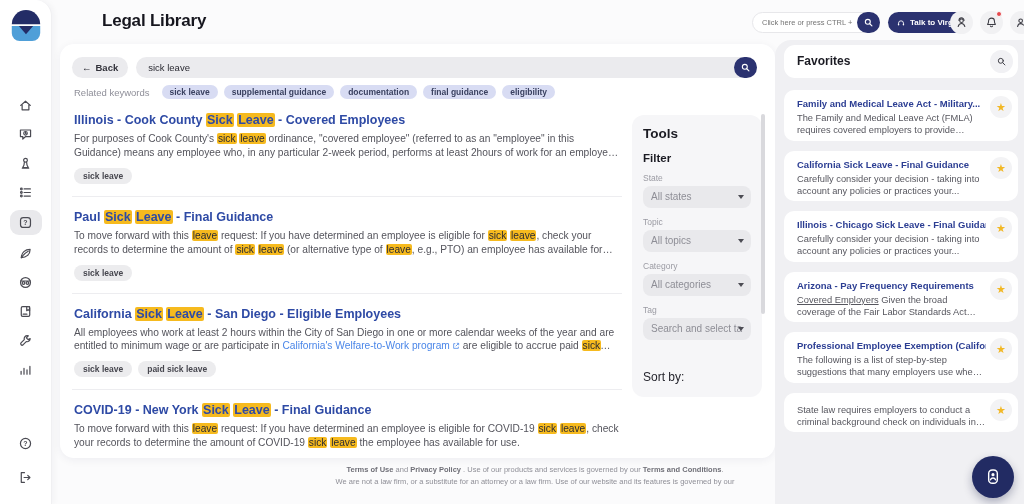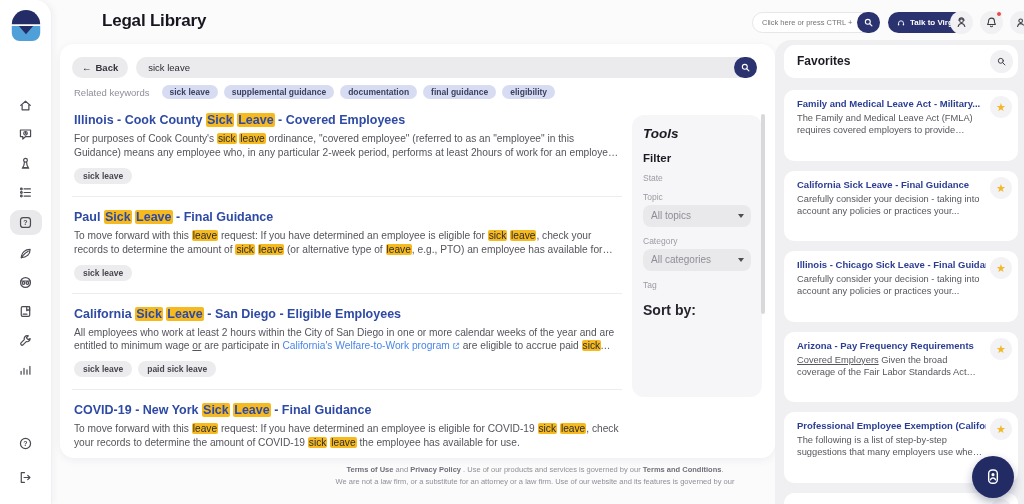--- a/index.html
+++ b/index.html
@@ -60,42 +60,42 @@
   .r-tags { margin-top:8px; display:flex; gap:6px; }
   .tag { background:#ececee; color:#47474f; font-size:8.5px; font-weight:700; padding:3px 9px; border-radius:10px; cursor:pointer; }
   .hl { background:#f6ba1e; color:#2b2b33; border-radius:2px; padding:0 1px; }
   .r-title .hl { color:inherit; }
   .u { text-decoration:underline; }
   .lnk { color:#4a86e8; cursor:pointer; }
   .ext { width:8px; height:8px; margin-left:2px; vertical-align:-1px; }
 
   
   .tools { position:absolute; left:572px; top:71px; width:130px; height:282px; background:#f6f6f8; border-radius:12px; padding:11px; }
-  .t-title { font-size:13.5px; font-weight:700; color:#1b1b23;font-style:italic; }
+  .t-title { font-size:13.5px; font-weight:700; color:#1b1b23; }
   .t-filter { font-size:11.5px; font-weight:700; color:#1b1b23; margin-top:11px; }
   .f-label { font-size:8.5px; color:#9b9ba3; margin-top:9px; }
   .f-select { margin-top:3px; height:22px; background:#e9e9ec; border-radius:8px; position:relative; cursor:pointer; }
   .f-value { line-height:22px; padding:0 18px 0 8px; font-size:10px; color:#8e8e96; white-space:nowrap; overflow:hidden; }
   .caret { position:absolute; right:7px; top:9px; width:0; height:0;
            border-left:3.5px solid transparent; border-right:3.5px solid transparent; border-top:4.5px solid #4c4c54; }
-  .t-sort { font-size:14px; font-weight:700; color:#26262e; margin-top:12px; }
+  .t-sort { font-size:12px; font-weight:400; color:#26262e; margin-top:30px; }
   .s-row { margin-top:8px; display:flex; align-items:center; gap:6px; padding-left:2px; cursor:pointer; }
   .radio { width:11px; height:11px; border-radius:50%; border:1.5px solid #a2a2aa; background:#fff; flex:0 0 auto; }
   .radio.checked { border-color:#222b63; background:#222b63; box-shadow:inset 0 0 0 2px #fff; }
   .s-label { font-size:10px; color:#33333b; }
   .scroll-thumb { position:absolute; left:701px; top:70px; width:4px; height:200px; border-radius:2px; background:#d9d9dd; cursor:grab; }
 
   
   .fav-col { position:absolute; left:775px; top:40px; width:249px; height:464px; background:#f0f0f3;
              border-radius:16px 0 0 0; padding:5px 6px 0 9px; overflow:hidden; z-index:4; }
   .fav-header { background:#fff; border-radius:11px; height:33px; position:relative; margin-bottom:12px; }
   .fav-title { position:absolute; left:13px; line-height:33px; font-size:12px; font-weight:700; color:#1b1b23; }
   .fav-search { position:absolute; right:5px; top:5px; width:23px; height:23px; border-radius:50%; background:#f1f1f4;
                 display:flex; align-items:center; justify-content:center; cursor:pointer; }
-  .fav-card { background:#fff; border-radius:10px; margin-bottom:10px; padding:8px 32px 24px 13px; position:relative; cursor:pointer; }
+  .fav-card { background:#fff; border-radius:10px; margin-bottom:10px; padding:8px 32px 4px 13px; position:relative; cursor:pointer; }
   .fv-title { font-size:9.5px; font-weight:700; color:#2c3e93; white-space:nowrap; overflow:hidden; cursor:pointer; }
   .fv-desc { margin-top:3px; font-size:9.3px; color:#56565e; line-height:1.32;
              display:-webkit-box; -webkit-line-clamp:2; -webkit-box-orient:vertical; overflow:hidden; }
   .star-btn { position:absolute; right:6px; top:6px; width:22px; height:22px; border-radius:50%; background:#f3f3f5;
               text-align:center; line-height:22px; font-size:11px; color:#f2b826; cursor:pointer; }
 
   
   .footer { position:absolute; left:295px; top:464px; width:480px; text-align:center; font-size:7.5px; color:#8f8f97; line-height:1.6; }
   .footer b { color:#6f6f77; }
   .fab { position:absolute; left:972px; top:456px; width:42px; height:42px; border-radius:50%; background:#222b63;
@@ -296,31 +296,39 @@
         <div class="r-title">COVID-19 - New York <mark class="hl">Sick</mark> <mark class="hl">Leave</mark> - Final Guidance</div>
         <div class="r-body">To move forward with this <mark class="hl">leave</mark> request: If you have determined an employee is eligible for COVID-19 <mark class="hl">sick</mark> <mark class="hl">leave</mark>, check your records to determine the amount of COVID-19 <mark class="hl">sick</mark> <mark class="hl">leave</mark> the employee has available for use.</div>
       </div>
     </div>
 
   <aside class="tools">
     <div class="t-title">Tools</div>
     <div class="t-filter">Filter</div>
     <div id="filter-groups">
         <div class="f-label">State</div>
+        <div class="f-select">
+          <div class="f-value">All states</div>
+          <div class="caret"></div>
+        </div>
         <div class="f-label">Topic</div>
         <div class="f-select">
           <div class="f-value">All topics</div>
           <div class="caret"></div>
         </div>
         <div class="f-label">Category</div>
         <div class="f-select">
           <div class="f-value">All categories</div>
           <div class="caret"></div>
         </div>
         <div class="f-label">Tag</div>
+        <div class="f-select">
+          <div class="f-value">Search and select ta</div>
+          <div class="caret"></div>
+        </div>
       </div>
     <div class="t-sort">Sort by:</div>
   </aside>
 
   <div class="scroll-thumb"></div>
 </section>
 
 <div class="footer">
   <div><b>Terms of Use</b> and <b>Privacy Policy</b> . Use of our products and services is governed by our <b>Terms and Conditions</b>.</div>
   <div>We are not a law firm, or a substitute for an attorney or a law firm. Use of our website and its features is governed by our</div>

